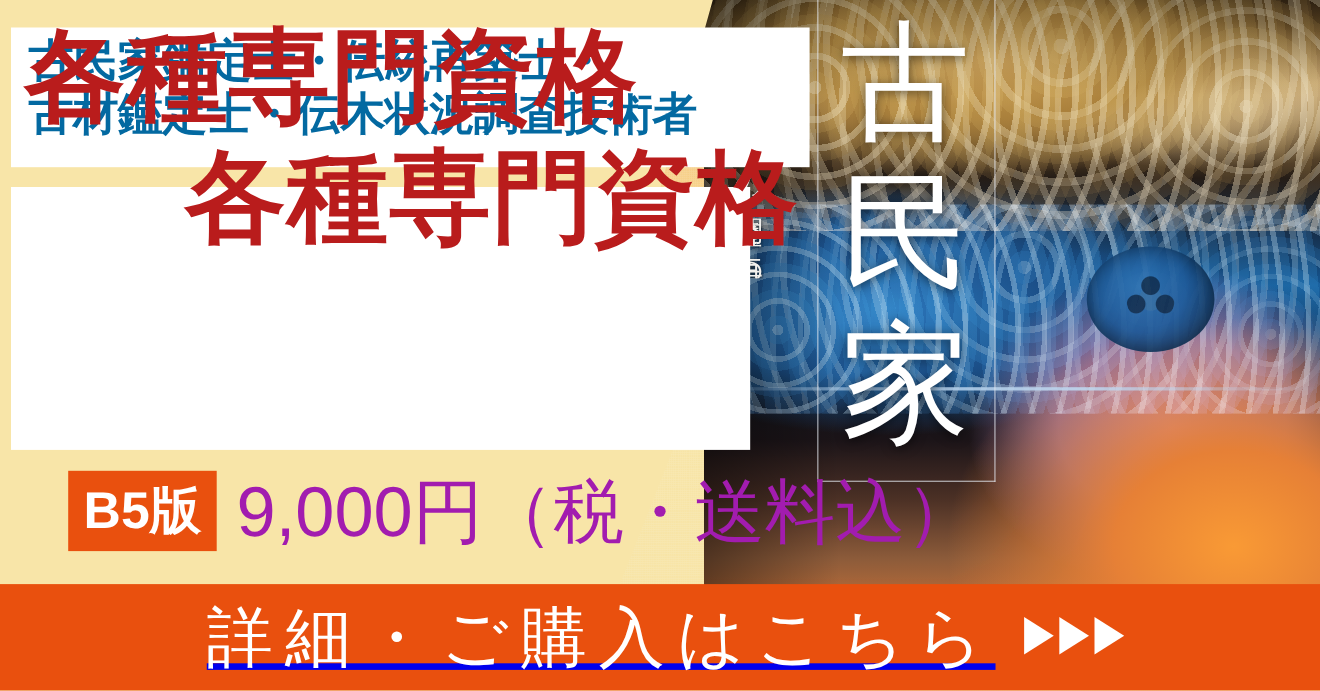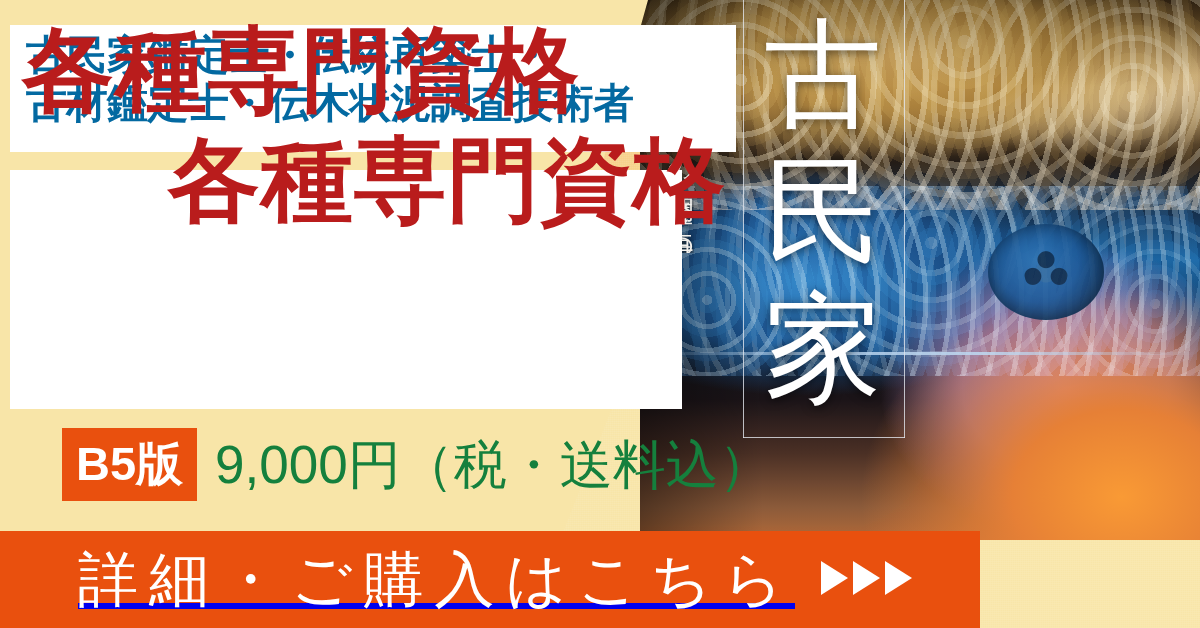--- a/index.html
+++ b/index.html
@@ -216,32 +216,32 @@
   .badge{
     background:#e9500e;
     color:#ffffff;
     font-weight:700;
     font-size:47px;
     line-height:1;
     padding:12px 14px 14px 14px;
     white-space:nowrap;
   }
   .price{
-    color:#15803d;
+    color:#a21caf;
     font-weight:400;
-    font-size:53px;
+    font-size:64px;
     line-height:1;
     white-space:nowrap;
   }
 
   
   .cta{
     position:absolute;
     left:0; bottom:0;
-    width:980px; height:97px;
+    width:1200px; height:97px;
     background:#e9500e;
     display:flex;
     align-items:center;
     justify-content:center;
     gap:26px;
   }
   .cta-text{
     color:#ffffff;
     font-size:60px;
     font-weight:400;

